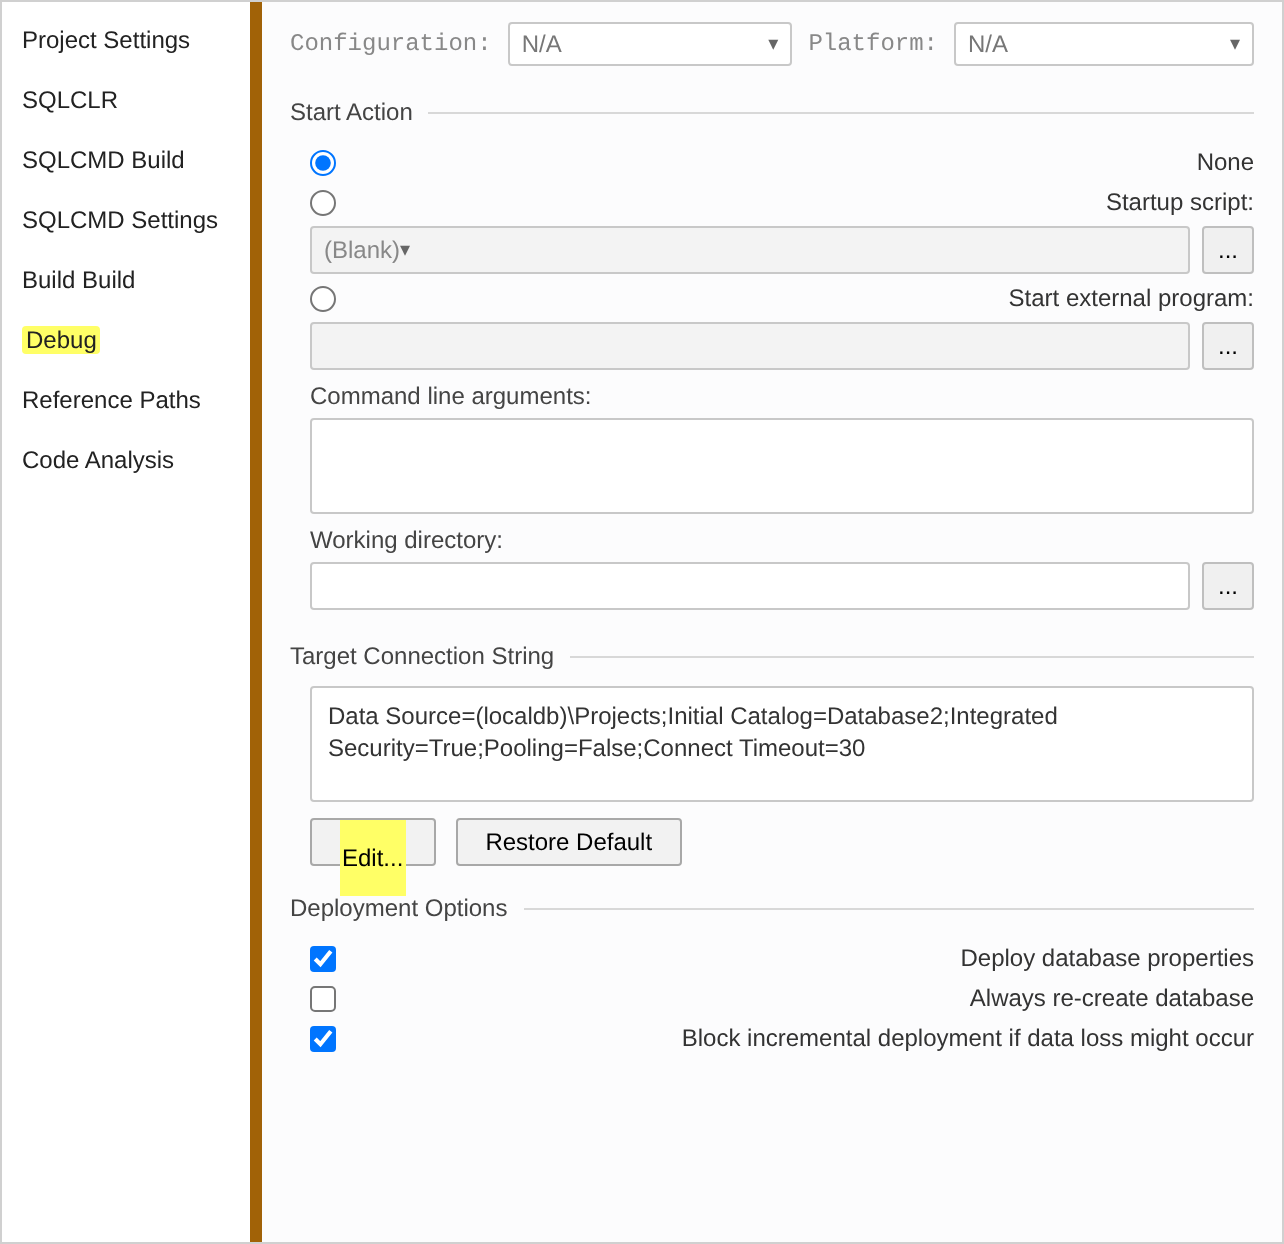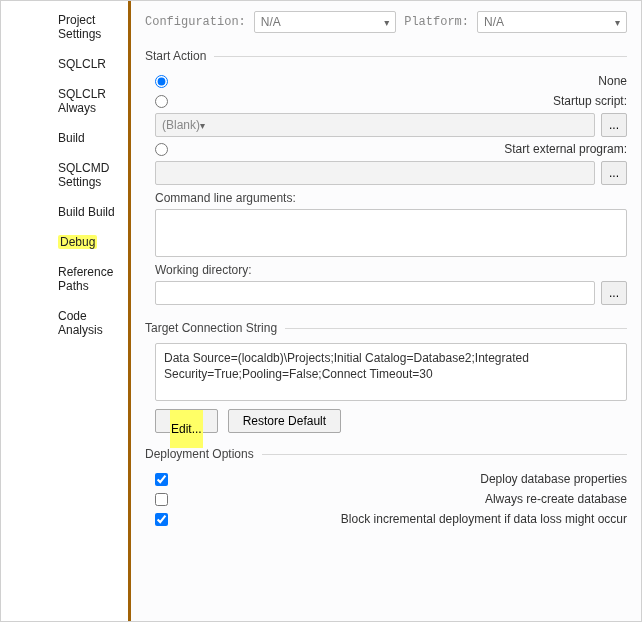--- a/index.html
+++ b/index.html
@@ -1,18 +1,18 @@
 <!DOCTYPE html>
 <html><head>
 <meta charset="utf-8">
 <style>
   * { box-sizing: border-box; font-family: "Segoe UI", Tahoma, sans-serif; font-size: 12px; }
   body { margin: 0; background: #fff; width: 642px; height: 622px; overflow: hidden; }
   .root { display: flex; height: 622px; border: 1px solid #d0d0d0; }
-  .sidebar { width: 130px; background: #fff; border-right: 3px solid #a16207; padding-top: 4px; position: relative; padding-left: 47px; }
+  .sidebar { width: 130px; background: #fff; border-right: 6px solid #a16207; padding-top: 4px; position: relative; }
   .sidebar-item { padding: 8px 10px; cursor: pointer; color: #222; }
   .sidebar-item.selected { position: relative; }
   .sidebar-item .hl { background: #ffff66; padding: 0 2px; border-radius: 2px; }
   .main { flex: 1; background: #fcfcfd; padding: 10px 14px; overflow:auto; }
   .toprow { display:flex; align-items:center; gap:8px; margin-bottom:16px; }
   .toprow label { color:#888;font-family:Liberation Mono, monospace; }
   .dropdown { flex:1; border:1px solid #c8c8c8; background:#fff; height:22px; display:flex; align-items:center; justify-content:space-between; padding:0 6px; color:#777; border-radius:2px; }
   .dropdown.small { width:150px; flex:0 0 150px; }
   .chev { font-size:10px; color:#666; }
   .group { margin-bottom:14px; }
@@ -34,22 +34,21 @@
   .combo-with-chev { flex:1; border:1px solid #c8c8c8; background:#f3f3f3; height:24px; display:flex; align-items:center; padding:0 6px; color:#888; border-radius:2px; }
 </style>
 </head>
 <body>
 
 <div class="root">
 
   <div class="sidebar">
     <div class="sidebar-item">Project Settings</div>
     <div class="sidebar-item">SQLCLR</div>
-    <div class="sidebar-item">SQLCLR Always</div>
-    <div class="sidebar-item">Build</div>
+    <div class="sidebar-item">SQLCMD Build</div>
     <div class="sidebar-item">SQLCMD Settings</div>
     <div class="sidebar-item">Build Build</div>
     <div class="sidebar-item selected"><span class="hl">Debug</span></div>
     <div class="sidebar-item">Reference Paths</div>
     <div class="sidebar-item">Code Analysis</div>
   </div>
 
   <div class="main">
 
     <div class="toprow">

